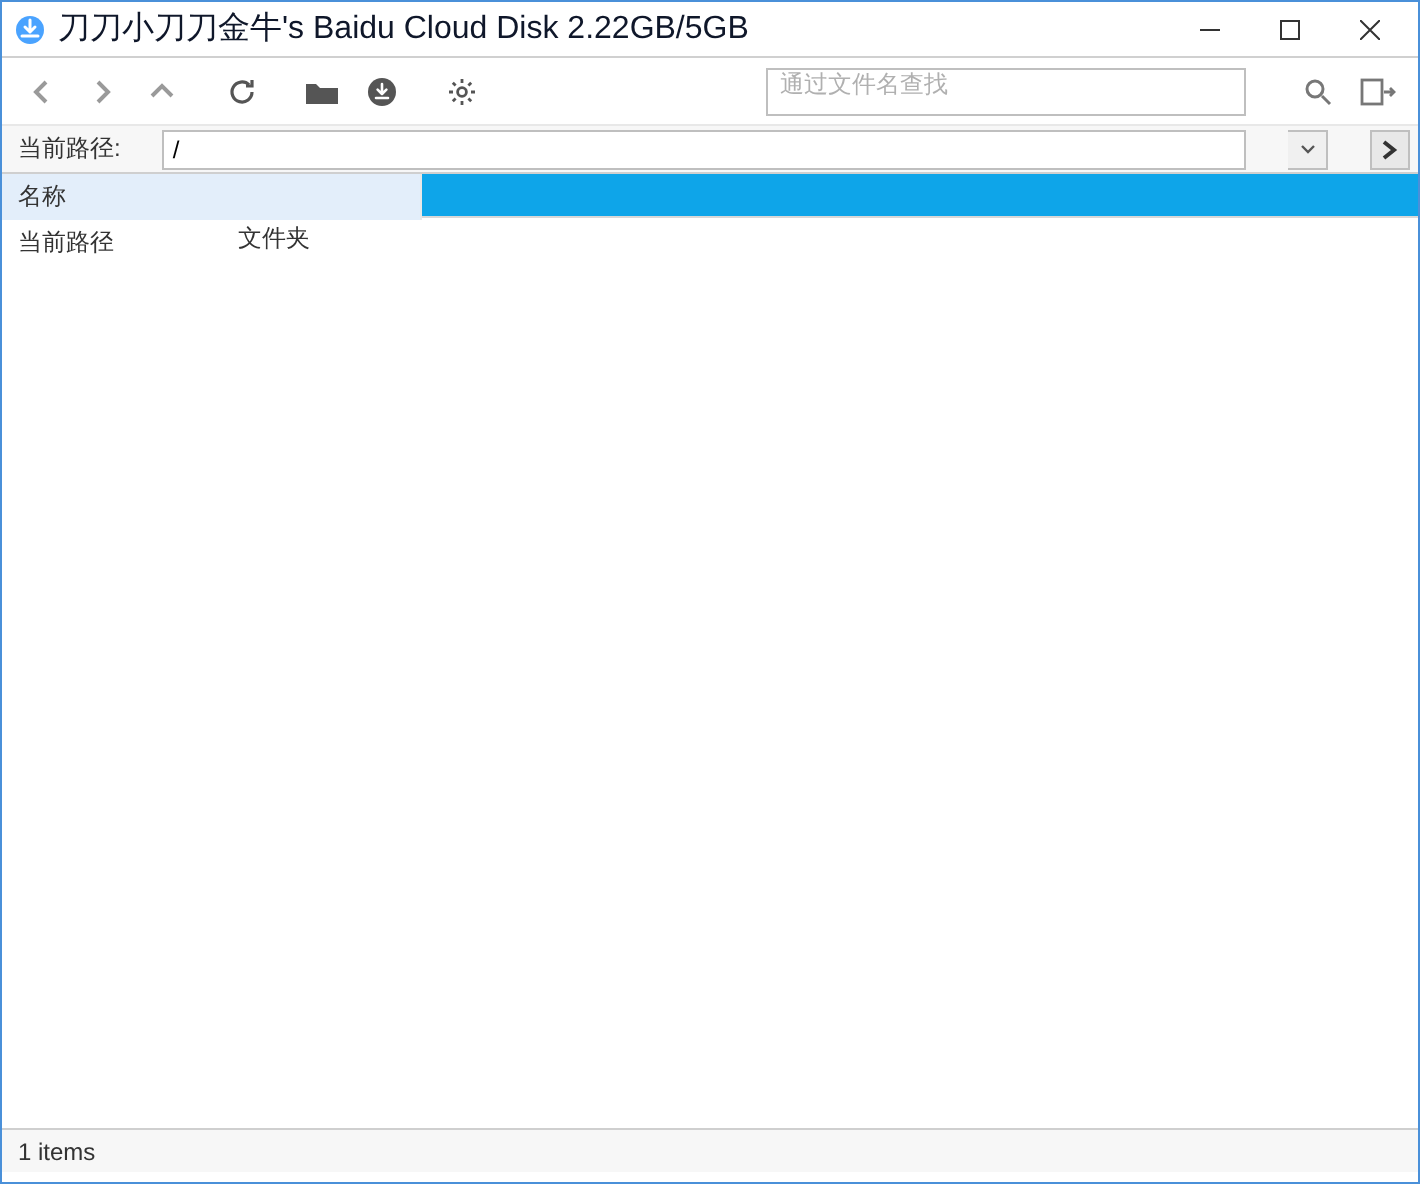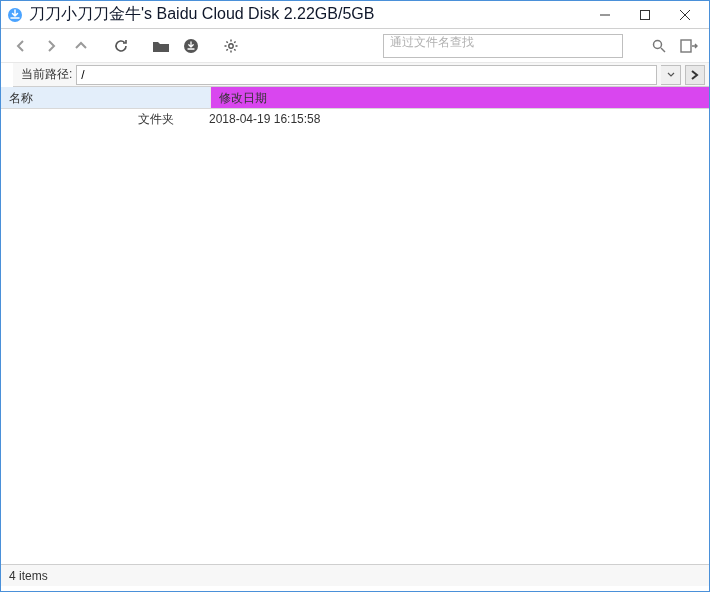--- a/index.html
+++ b/index.html
@@ -75,22 +75,21 @@
 .search-input::placeholder { color: #b0b0b0; }
 
 
 .pathrow {
   height: 24px;
   display: flex;
   align-items: center;
   padding: 0 4px 0 8px;
   border-bottom: 1px solid #cfcfcf;
   background: #f7f7f7;
-  gap: 4px;
-  margin-left: 12px;
+  gap: 21px;
 }
 .pathrow label { color: #333; white-space: nowrap; }
 .pathfield {
   flex: 1;
   height: 20px;
   border: 1px solid #bfbfbf;
   background: #fff;
   font-size: 12px;
   padding: 0 4px;
   outline: none;
@@ -103,21 +102,22 @@
   color: #555;
 }
 .dropdown-btn { border-left: none; }
 .go-btn { background: #e8e8e8; font-weight: bold; }
 
 
 .headers {
   height: 22px;
   display: flex;
   border-bottom: 1px solid #d8d8d8;
-  background: #d946ef;
+  background: #0ea5e9;
+  flex-direction: column;
 }
 .hcell {
   padding: 3px 8px;
   color: #333;
   border-right: 1px solid #e8e8e8;
   font-size: 12px;
 }
 .hcell.name { width: 210px; background: #e3eefa; }
 .hcell.size { width: 110px; }
 .hcell.type { width: 90px; }
@@ -130,21 +130,21 @@
   background: #fff;
 }
 .row {
   display: flex;
   height: 20px;
   align-items: center;
 }
 .cell { padding: 0 8px; color: #333; font-size: 12px; }
 .cell.name { width: 210px; display: flex; align-items: center; gap: 4px; }
 .cell.size { width: 110px; }
-.cell.type { width: 90px; text-align: center; }
+.cell.type { width: 90px; }
 .cell.date { flex: 1; }
 .folder-ico {
   width: 14px; height: 12px;
   display: inline-block;
 }
 
 
 .statusbar {
   height: 22px;
   border-top: 1px solid #cfcfcf;
@@ -259,26 +259,25 @@
   </div>
   <div class="go-btn">
     <svg width="10" height="10" viewBox="0 0 10 10">
         <path d="M2 1l5 4-5 4" fill="none" stroke="#333" stroke-width="2"></path>
       </svg>
   </div>
 </div>
 
 <div class="headers">
   <div class="hcell name">名称</div>
-  <div class="hcell date">修改日期</div>
+  <div class="hcell date">当前路径</div>
 </div>
 
 <div class="list">
   <div class="row">
     <div class="cell size"></div>
     <div class="cell type">文件夹</div>
-    <div class="cell date">2018-04-19 16:15:58</div>
   </div>
 </div>
 
 <div class="statusbar">
-  <span>4 items</span>
+  <span>1 items</span>
 </div>
 
 </body></html>

